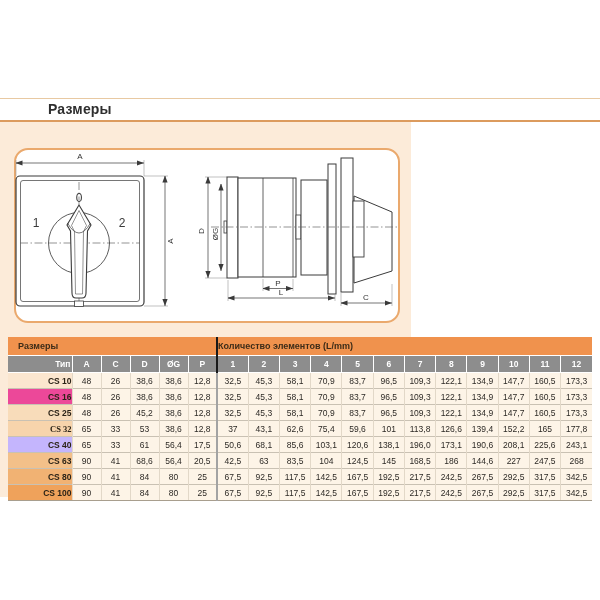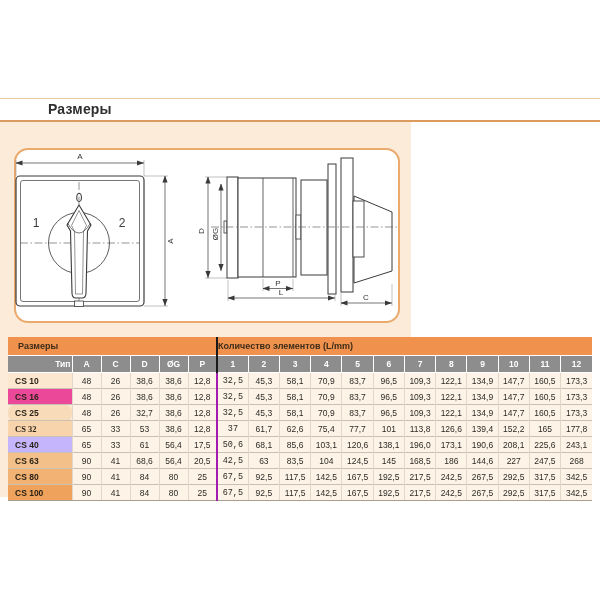--- a/index.html
+++ b/index.html
@@ -20,25 +20,25 @@
   th.band-left{text-align:left;padding-left:10px !important;}
   th.band-right{text-align:left;border-left:2px solid #191919;}
   thead tr.cols th{background:#8d8d8d;color:#ffffff;font-size:8.5px;font-weight:bold;height:16px;padding:0;
     border-left:1px solid #ffffff;border-top:1px solid #ffffff;border-bottom:1px solid #ffffff;}
   thead tr.cols th:first-child{border-left:none;padding-left:46px;}
   thead tr.cols th.divider{border-left:2px solid #191919;}
   tbody td{height:15px;padding:0;text-align:center;background:#fdf4e7;
     border-top:1px solid #c9c1b3;border-left:1px solid #e2d8c8;}
   tbody tr:first-child td{border-top:none;}
   tbody tr:last-child td{border-bottom:1px solid #a89e8e;}
-  tbody td.type{text-align:left;padding-left:7px;font-weight:bold;color:#2b2317;border-left:none;}
-  tbody td.divider{border-left:2px solid #a21caf;font-family:Liberation Mono, monospace;}
+  tbody td.type{text-align:right;padding-left:7px;font-weight:bold;color:#2b2317;border-left:none;}
+  tbody td.divider{border-left:2px solid #a3a3a3;}
   tbody tr:nth-child(1) td.type{background:#fbe6cf;}
   tbody tr:nth-child(2) td.type{background:#ec4899;}
-  tbody tr:nth-child(3) td.type{background:#f8dcba;border-radius:6px;}
+  tbody tr:nth-child(3) td.type{background:#f8dcba;}
   tbody tr:nth-child(4) td.type{background:#f7d4ac;font-family:Liberation Serif, serif;}
   tbody tr:nth-child(5) td.type{background:#c4b5fd;}
   tbody tr:nth-child(6) td.type{background:#f3c089;}
   tbody tr:nth-child(7) td.type{background:#f1b273;}
   tbody tr:nth-child(8) td.type{background:#efa25b;}
 
   .dim-label{font-size:8px;fill:#333;}
   .pos-label{font-size:12px;fill:#3a3a3a;}
 </style>
 </head>
@@ -208,21 +208,21 @@
           <td>122,1</td>
           <td>134,9</td>
           <td>147,7</td>
           <td>160,5</td>
           <td>173,3</td>
         </tr>
         <tr>
           <td class="type">CS 25</td>
           <td>48</td>
           <td>26</td>
-          <td>32,7</td>
+          <td>45,2</td>
           <td>38,6</td>
           <td>12,8</td>
           <td class="divider">32,5</td>
           <td>45,3</td>
           <td>58,1</td>
           <td>70,9</td>
           <td>83,7</td>
           <td>96,5</td>
           <td>109,3</td>
           <td>122,1</td>
@@ -232,24 +232,24 @@
           <td>173,3</td>
         </tr>
         <tr>
           <td class="type">CS 32</td>
           <td>65</td>
           <td>33</td>
           <td>53</td>
           <td>38,6</td>
           <td>12,8</td>
           <td class="divider">37</td>
-          <td>61,7</td>
+          <td>43,1</td>
           <td>62,6</td>
           <td>75,4</td>
-          <td>77,7</td>
+          <td>59,6</td>
           <td>101</td>
           <td>113,8</td>
           <td>126,6</td>
           <td>139,4</td>
           <td>152,2</td>
           <td>165</td>
           <td>177,8</td>
         </tr>
         <tr>
           <td class="type">CS 40</td>

